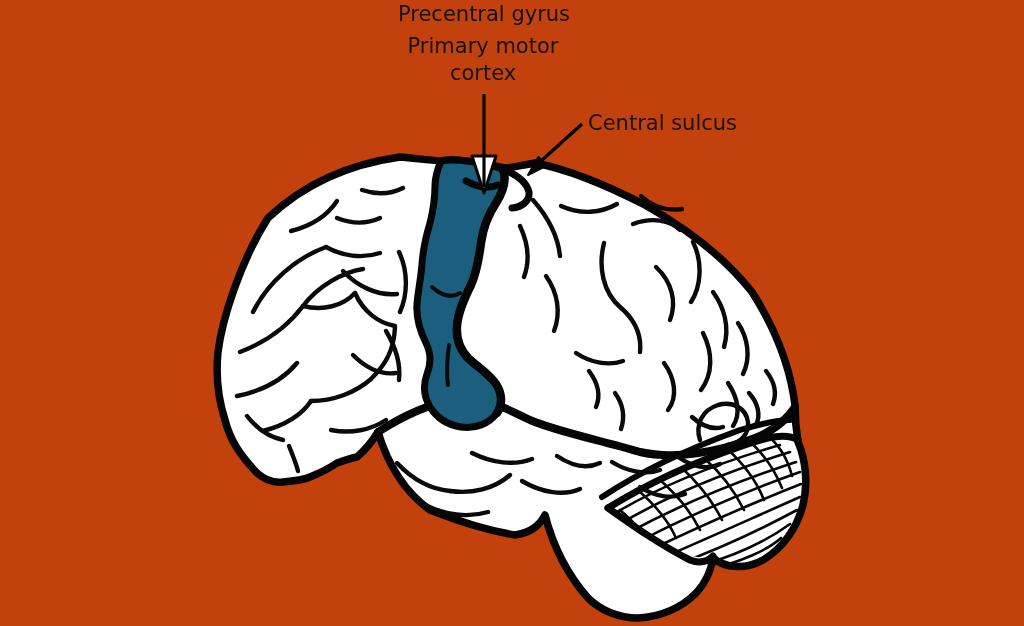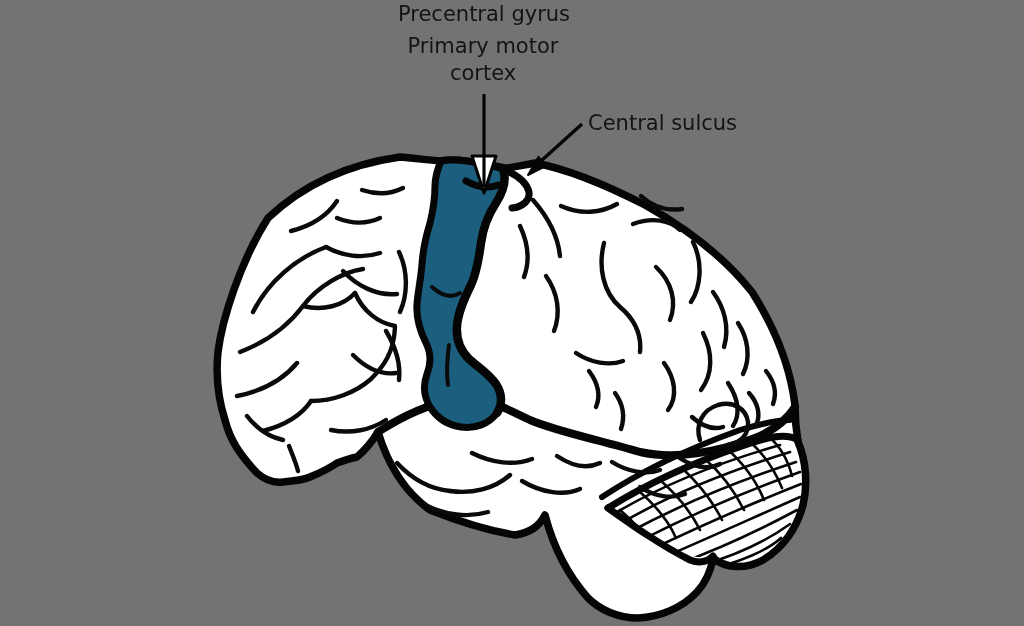--- a/index.html
+++ b/index.html
@@ -1,20 +1,20 @@
 <!DOCTYPE html>
 <html><head>
 <meta charset="utf-8">
 <style>
   html, body { margin: 0; padding: 0; background: #ffffff; }
   .stage {
     position: relative;
     width: 1024px;
     height: 626px;
-    background: #737373;
+    background: #c2410c;
     overflow: hidden;
     font-family: "DejaVu Sans", "Liberation Sans", sans-serif;
   }
   svg { display: block; }
   .diagram-label {
     font-family: "DejaVu Sans", "Liberation Sans", sans-serif;
     font-size: 21px;
     fill: #141414;
   }
 </style>

